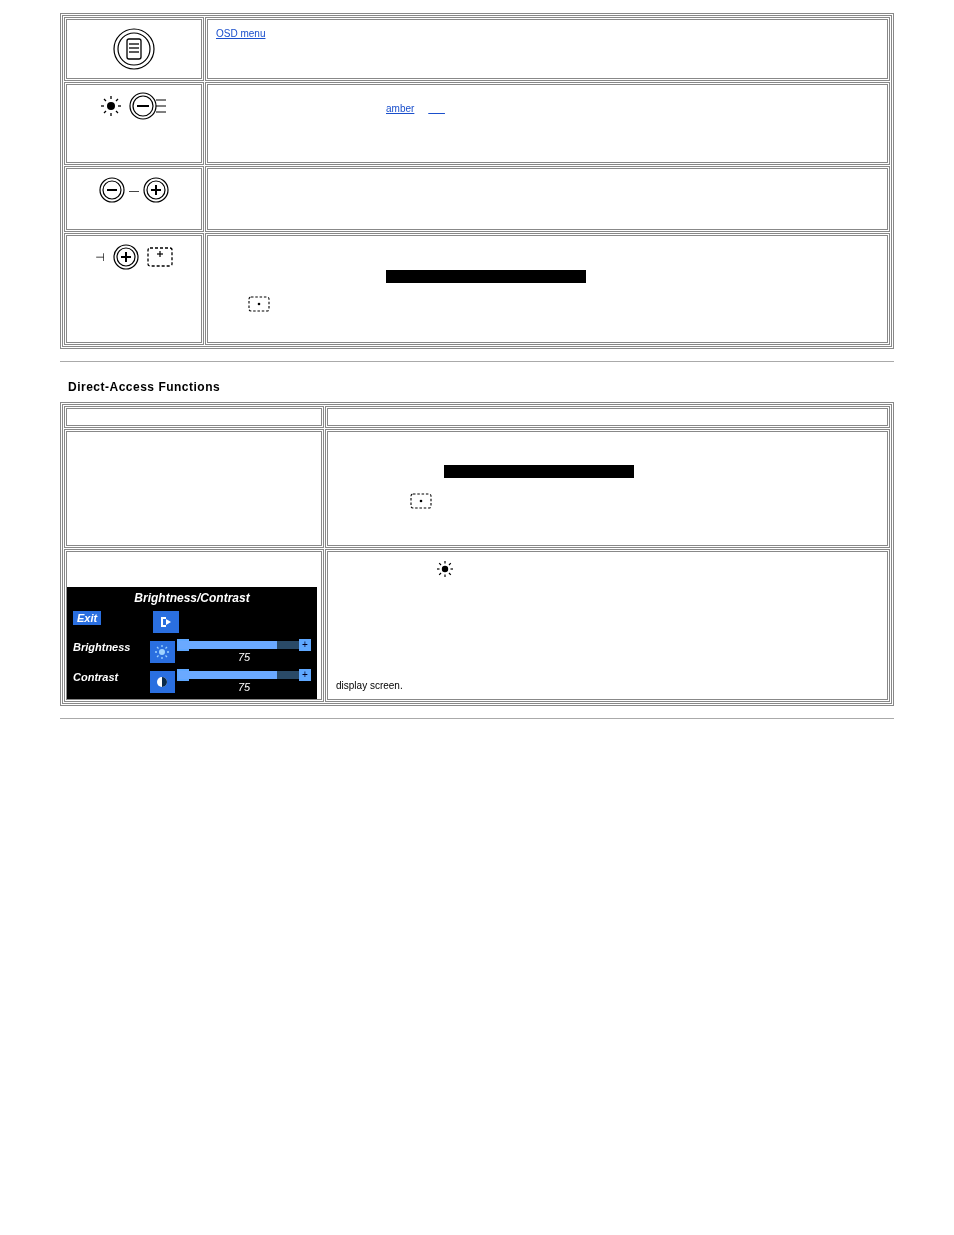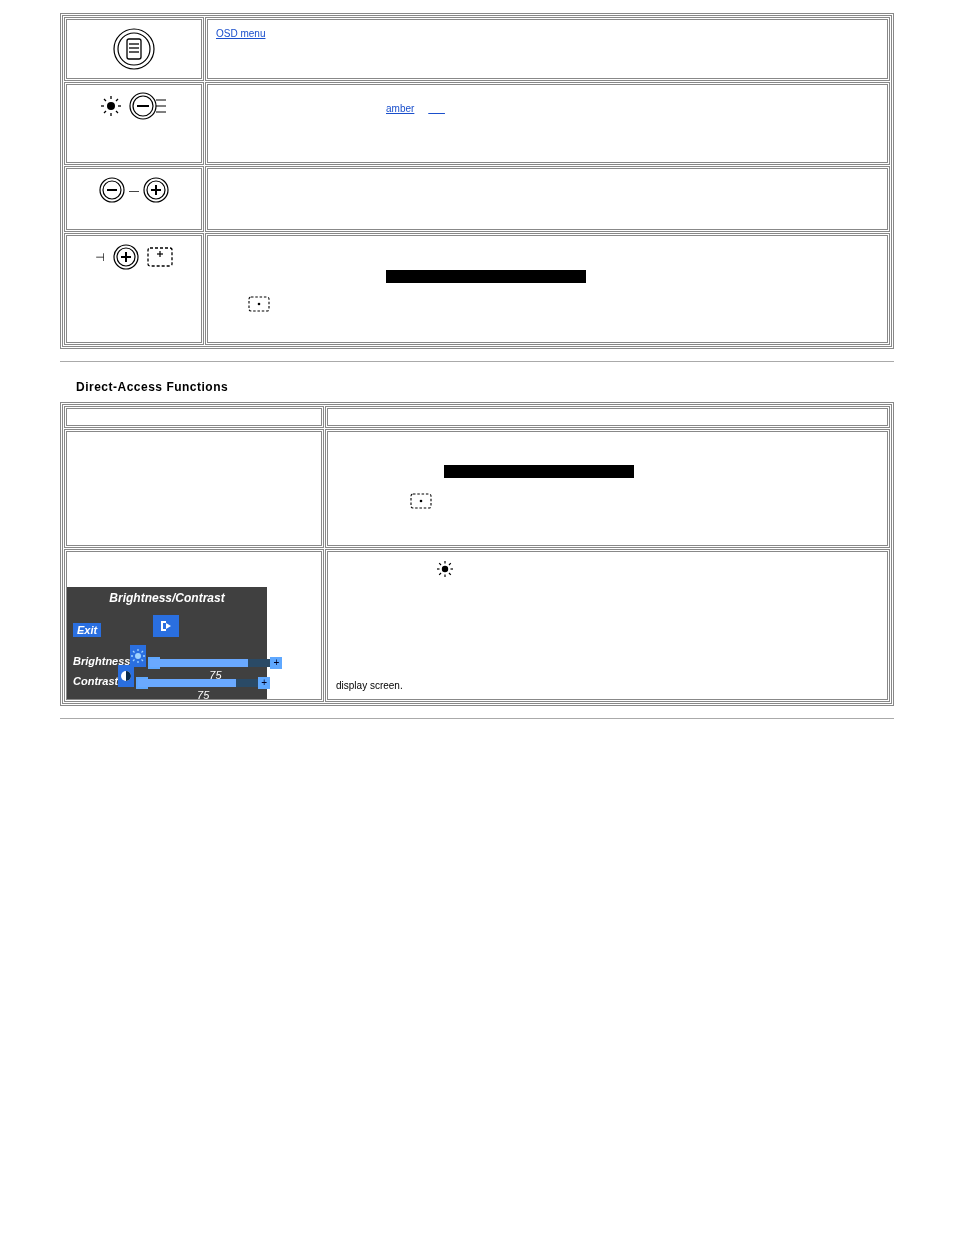--- a/index.html
+++ b/index.html
@@ -25,35 +25,35 @@
     padding: 6px 8px;
   }
   td.iconcell {
     width: 140px;
     text-align: center;
     padding: 10px 4px 10px 4px;
   }
   td.textcell { font-size: 10px; line-height: 1.5; }
   .bluelabel { color: #1a4fcc; text-decoration: underline; }
   .sectionrule { border: 0; border-top: 1px solid #aaa; margin: 12px 0 18px 0; }
-  h3.dfh { font-size: 12px; font-weight: bold; margin: 10px 0 8px 16px; letter-spacing: 0.5px; }
+  h3.dfh { font-size: 12px; font-weight: bold; margin: 10px 0 8px 8px; letter-spacing: 0.5px; }
   .osd {
-    background: #404040;
+    background: #000000;
     color: #fff;
-    width: 200px;
+    width: 250px;
     font-family: Arial, sans-serif;
   }
   .osd .title {
     text-align: center;
     font-weight: bold;
     font-style: italic;
     font-size: 12px;
     padding: 4px 0;
   }
-  .osd-row { display: flex; align-items: flex-end; padding: 2px 4px; height: 30px; }
+  .osd-row { display: flex; align-items: flex-start; padding: 2px 4px; height: 30px; }
   .osd-label {
     width: 82px;
     font-weight: bold;
     font-style: italic;
     font-size: 11px;
     color: #fff;
     padding-left: 2px;
   }
   .osd-icon {
     width: 26px; height: 22px;

